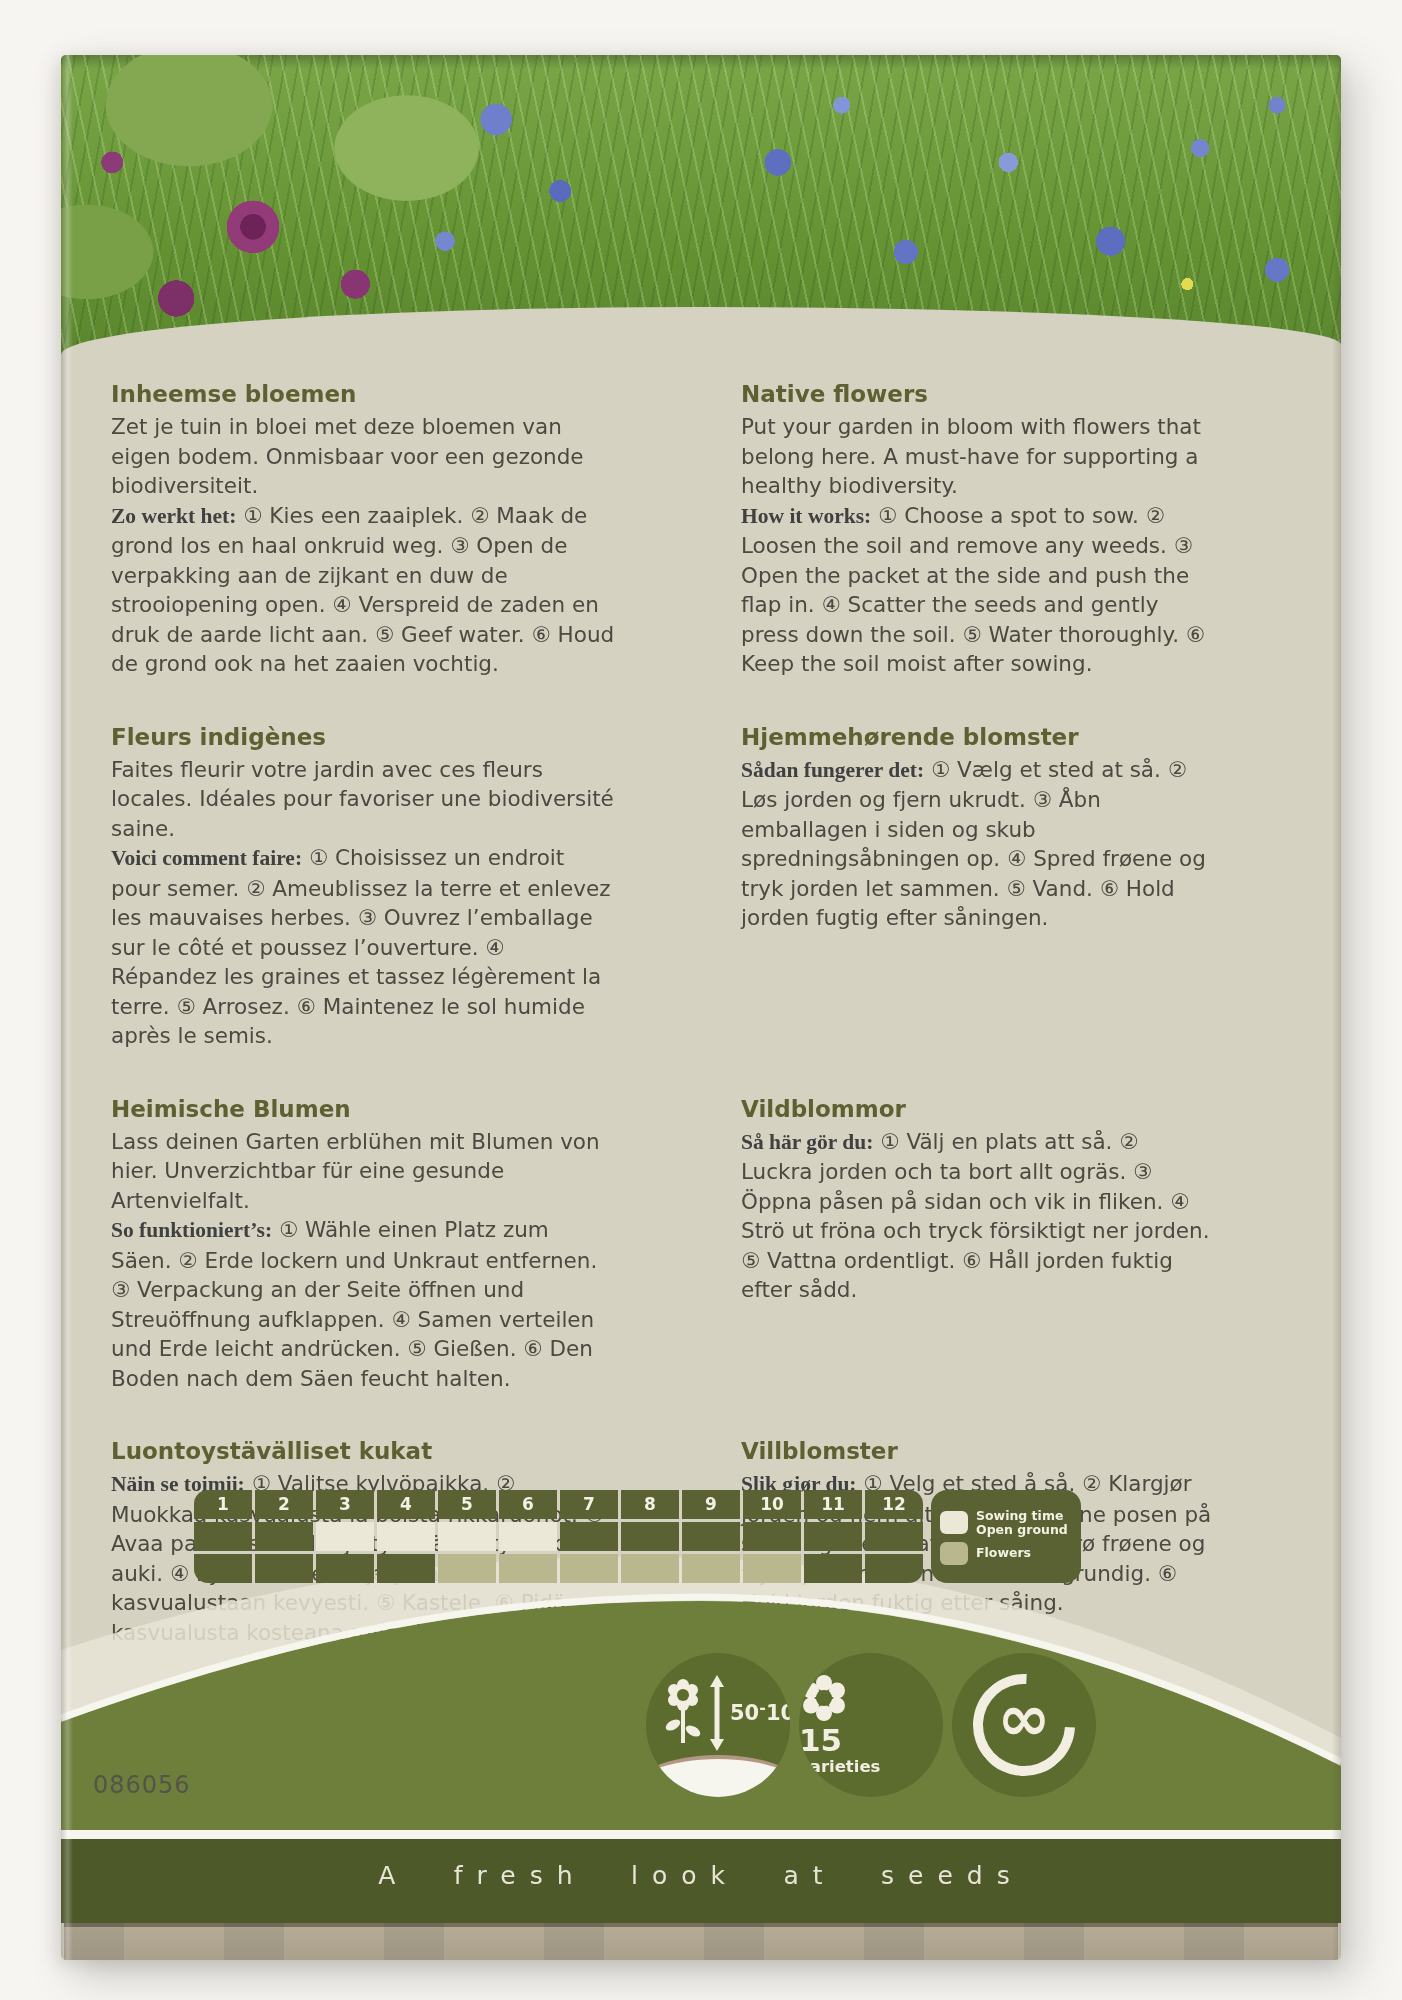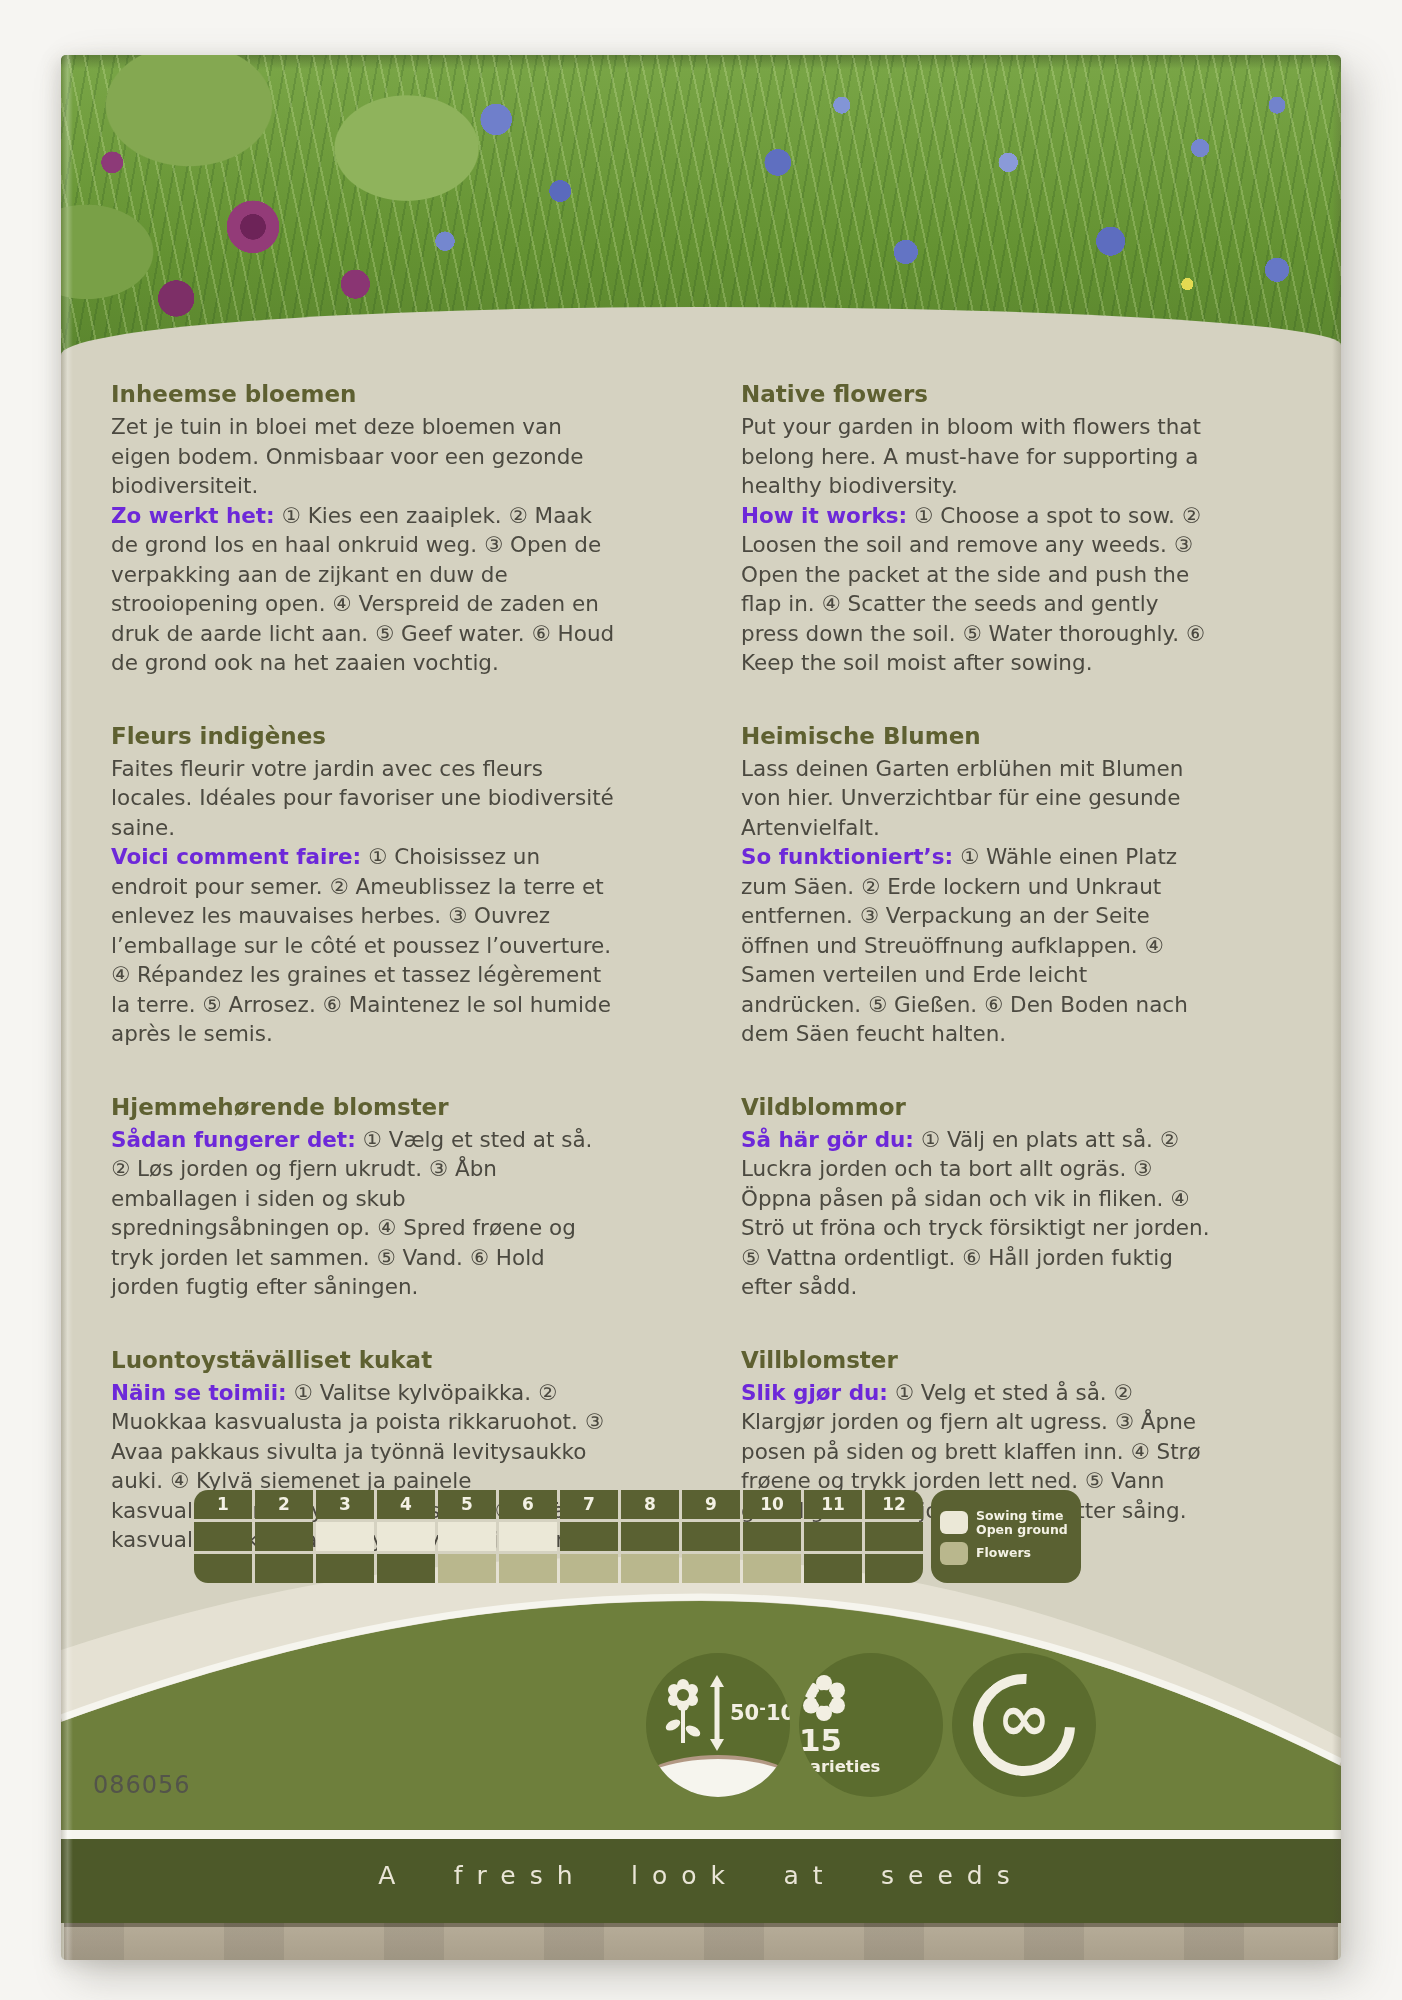--- a/index.html
+++ b/index.html
@@ -43,21 +43,21 @@
       linear-gradient(180deg, #7aa647 0%, #649232 55%, #567f2d 100%);
   }
   
   .panel{position:absolute;left:0;top:252px;width:1280px;height:1616px;background:#d5d2c1;
          border-top-left-radius:640px 48px;border-top-right-radius:640px 38px;}
   .lang-grid{display:grid;grid-template-columns:505px 472px;column-gap:125px;
              padding:72px 0 0 50px;}
   .lang-block{margin-bottom:43px;}
   .lang-block h3{margin:0 0 3px 0;font-size:23px;line-height:30px;font-weight:bold;color:#5e6031;}
   .lang-block p{margin:0;font-size:21.5px;line-height:29.5px;color:#4b4940;}
-  .lang-block .lead{font-weight:bold;color:#6d28d9;}
+  .lang-block .lead{font-weight:bold;color:#404040;font-family:Liberation Serif, serif;}
   
   .calendar{position:absolute;left:133px;top:1435px;display:flex;align-items:stretch;z-index:4;}
   .cal-table{border-radius:14px;overflow:hidden;}
   .cal-row{display:grid;grid-template-columns:repeat(12,58px);gap:3px;margin-bottom:3px;}
   .cal-row:last-child{margin-bottom:0;}
   .cal-cell{height:29px;background:#5a6132;}
   .cal-head{color:#f3f1e4;font-size:17px;font-weight:bold;line-height:29px;text-align:center;}
   .cal-legend{margin-left:8px;width:150px;background:#5a6132;border-radius:16px;
               display:flex;flex-direction:column;justify-content:center;gap:5px;padding:18px 9px;}
   .leg-item{display:flex;align-items:center;gap:8px;}
@@ -123,28 +123,28 @@
           <p class="steps"><span class="lead">How it works:</span> <span>① Choose a spot to sow. ② Loosen the soil and remove any weeds. ③ Open the packet at the side and push the flap in. ④ Scatter the seeds and gently press down the soil. ⑤ Water thoroughly. ⑥ Keep the soil moist after sowing.</span></p>
         </section>
 
         <section class="lang-block">
           <h3>Fleurs indigènes</h3>
           <p class="intro">Faites fleurir votre jardin avec ces fleurs locales. Idéales pour favoriser une biodiversité saine.</p>
           <p class="steps"><span class="lead">Voici comment faire:</span> <span>① Choisissez un endroit pour semer. ② Ameublissez la terre et enlevez les mauvaises herbes. ③ Ouvrez l’emballage sur le côté et poussez l’ouverture. ④ Répandez les graines et tassez légèrement la terre. ⑤ Arrosez. ⑥ Maintenez le sol humide après le semis.</span></p>
         </section>
 
         <section class="lang-block">
+          <h3>Hjemmehørende blomster</h3>
+          <p class="steps"><span class="lead">Sådan fungerer det:</span> <span>① Vælg et sted at så. ② Løs jorden og fjern ukrudt. ③ Åbn emballagen i siden og skub spredningsåbningen op. ④ Spred frøene og tryk jorden let sammen. ⑤ Vand. ⑥ Hold jorden fugtig efter såningen.</span></p>
+        </section>
+
+        <section class="lang-block">
           <h3>Heimische Blumen</h3>
           <p class="intro">Lass deinen Garten erblühen mit Blumen von hier. Unverzichtbar für eine gesunde Artenvielfalt.</p>
           <p class="steps"><span class="lead">So funktioniert’s:</span> <span>① Wähle einen Platz zum Säen. ② Erde lockern und Unkraut entfernen. ③ Verpackung an der Seite öffnen und Streuöffnung aufklappen. ④ Samen verteilen und Erde leicht andrücken. ⑤ Gießen. ⑥ Den Boden nach dem Säen feucht halten.</span></p>
-        </section>
-
-        <section class="lang-block">
-          <h3>Hjemmehørende blomster</h3>
-          <p class="steps"><span class="lead">Sådan fungerer det:</span> <span>① Vælg et sted at så. ② Løs jorden og fjern ukrudt. ③ Åbn emballagen i siden og skub spredningsåbningen op. ④ Spred frøene og tryk jorden let sammen. ⑤ Vand. ⑥ Hold jorden fugtig efter såningen.</span></p>
         </section>
 
         <section class="lang-block">
           <h3>Vildblommor</h3>
           <p class="steps"><span class="lead">Så här gör du:</span> <span>① Välj en plats att så. ② Luckra jorden och ta bort allt ogräs. ③ Öppna påsen på sidan och vik in fliken. ④ Strö ut fröna och tryck försiktigt ner jorden. ⑤ Vattna ordentligt. ⑥ Håll jorden fuktig efter sådd.</span></p>
         </section>
 
         <section class="lang-block">
           <h3>Luontoystävälliset kukat</h3>
           <p class="steps"><span class="lead">Näin se toimii:</span> <span>① Valitse kylvöpaikka. ② Muokkaa kasvualusta ja poista rikkaruohot. ③ Avaa pakkaus sivulta ja työnnä levitysaukko auki. ④ Kylvä siemenet ja painele kasvualustaan kevyesti. ⑤ Kastele. ⑥ Pidä kasvualusta kosteana myös kylvön jälkeen.</span></p>

